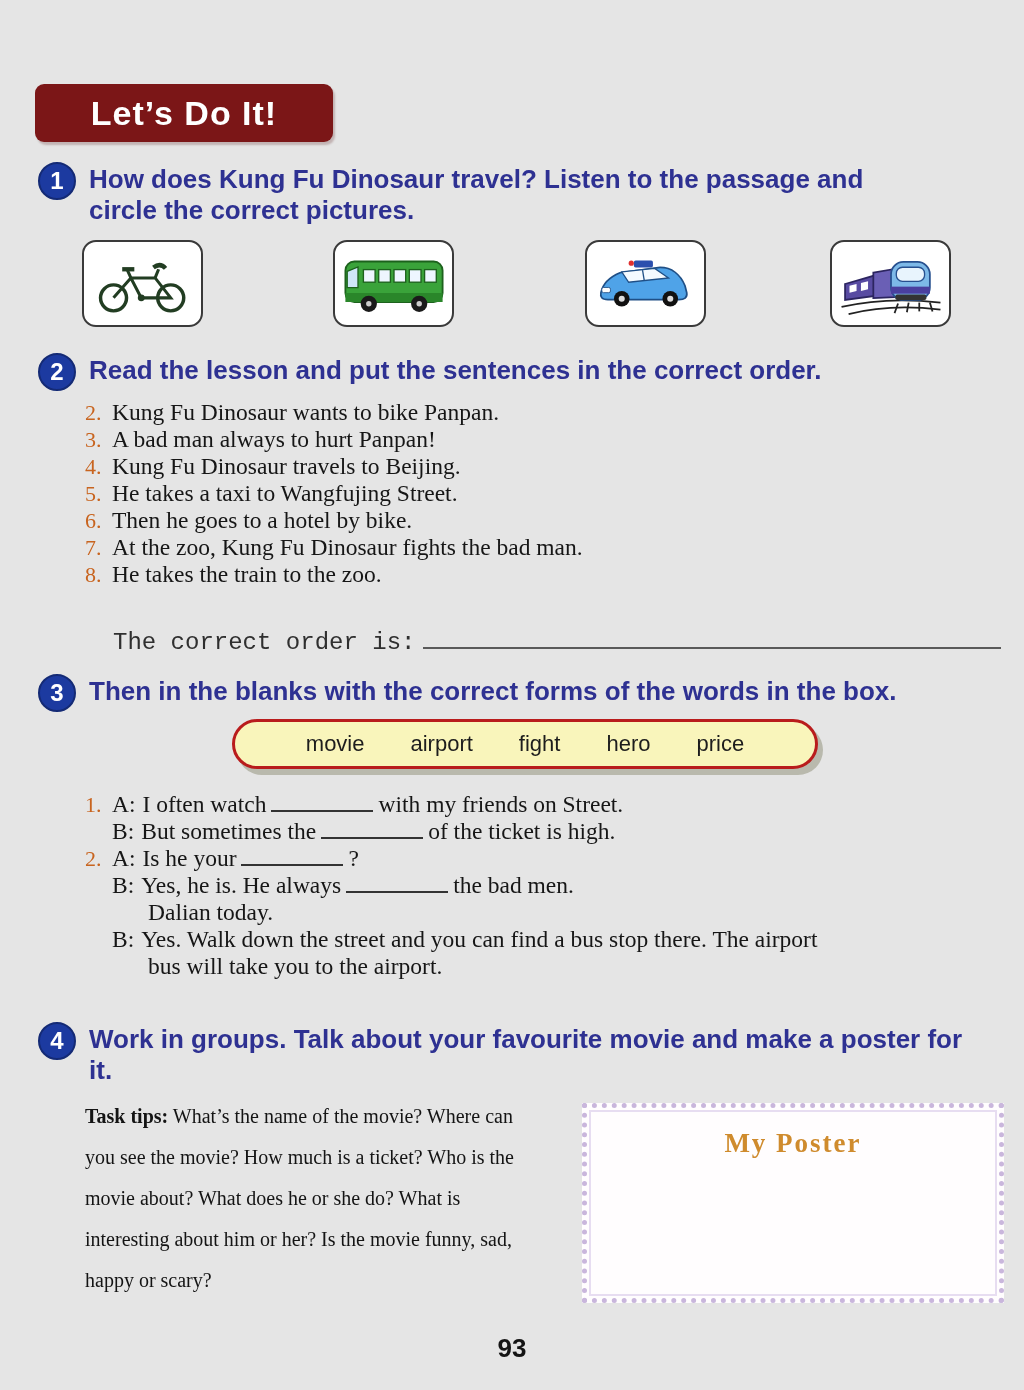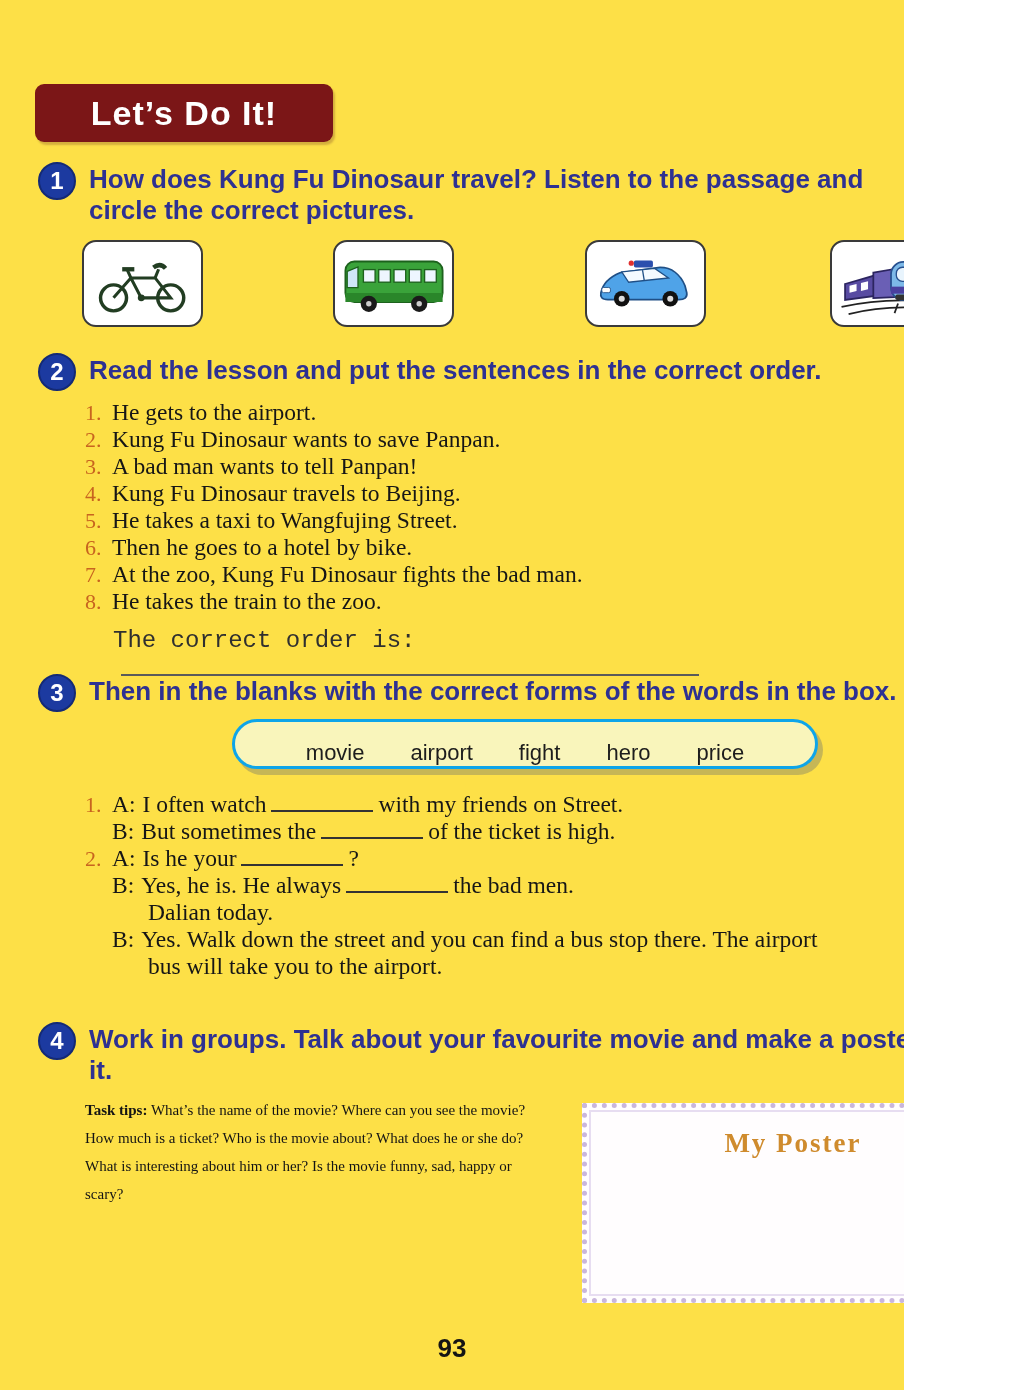--- a/index.html
+++ b/index.html
@@ -1,18 +1,18 @@
 <!DOCTYPE html>
 <html><head>
 <meta charset="utf-8">
 <style>
   * { margin:0; padding:0; box-sizing:border-box; }
   html,body { background:#ffffff; }
   .page {
-    position:relative; width:904px; height:1390px; background:#fde047;
+    position:relative; width:1024px; height:1390px; background:#e5e5e5;
     font-family:"Liberation Serif", serif; color:#141414; overflow:hidden;
   }
   
   .banner {
     position:absolute; left:35px; top:84px; width:298px; height:58px;
     background:#7b1617; border-radius:9px; color:#ffffff;
     font-family:"Liberation Sans", sans-serif; font-weight:bold; font-size:34px;
     display:flex; align-items:center; justify-content:center; letter-spacing:1px;
     box-shadow:2px 3px 2px rgba(90,30,30,0.25);
   }
@@ -44,37 +44,37 @@
     position:absolute; left:113px; top:627px;
     font-family:Liberation Mono, monospace; font-size:24px; color:#2f2f2f;
   }
   .answer-line {
     display:inline-block; width:578px; height:22px; margin-left:8px;
     border-bottom:2px solid #5a5a5a; vertical-align:baseline;
   }
   
   .word-box {
     position:absolute; left:232px; top:719px; width:586px; height:50px;
-    background:#f9f5bb; border:3px solid #0ea5e9; border-radius:25px;
-    display:flex; align-items:flex-end; justify-content:center; gap:46px;
+    background:#f9f5bb; border:3px solid #b91c1c; border-radius:25px;
+    display:flex; align-items:center; justify-content:center; gap:46px;
     font-family:"Liberation Sans", sans-serif; font-size:22px; color:#1d1d1d;
     box-shadow:5px 6px 0 rgba(130,130,105,0.45);
   }
   
   .d-line { white-space:nowrap; }
   .d-speaker { display:inline-block; margin-right:7px; }
   .blank {
     display:inline-block; width:102px; height:16px; margin:0 5px;
     border-bottom:2px solid #333; vertical-align:baseline;
   }
   .ml2 { padding-left:63px; }
   
   .task-tips {
     position:absolute; left:85px; top:1096px; width:452px;
-    font-size:15px; line-height:28px; color:#141414;
+    font-size:20px; line-height:41px; color:#141414;
   }
   .task-tips b { font-weight:bold; }
   .poster {
     position:absolute; left:582px; top:1103px; width:422px; height:200px;
     background:#fffdfe; border:5px dotted #c9b6dc; outline:2px solid #e7ddf1;
     outline-offset:-9px;
   }
   .poster-title {
     margin-top:20px; text-align:center; color:#cf8b2d;
     font-family:Liberation Serif, serif; font-weight:bold; font-size:27px; letter-spacing:2px;
@@ -171,23 +171,22 @@
       <rect x="65" y="52" width="35" height="6" rx="2" fill="#333"></rect>
     </svg>
   </div>
 
   <div class="act-head" style="left:38px; top:355px; width:940px;">
     <div class="num-circle">2</div>
     <div>Read the lesson and put the sentences in the correct order.</div>
   </div>
 
   <div class="list" style="left:85px; top:399px;">
-    <div><span class="l-num">1.</span><span>He gets to the airport.</span></div>
-    <div><span class="l-num">2.</span><span>Kung Fu Dinosaur wants to save Panpan.</span></div>
-    <div><span class="l-num">3.</span><span>A bad man wants to tell Panpan!</span></div>
+    <div><span class="l-num">2.</span><span>Kung Fu Dinosaur wants to bike Panpan.</span></div>
+    <div><span class="l-num">3.</span><span>A bad man always to hurt Panpan!</span></div>
     <div><span class="l-num">4.</span><span>Kung Fu Dinosaur travels to Beijing.</span></div>
     <div><span class="l-num">5.</span><span>He takes a taxi to Wangfujing Street.</span></div>
     <div><span class="l-num">6.</span><span>Then he goes to a hotel by bike.</span></div>
     <div><span class="l-num">7.</span><span>At the zoo, Kung Fu Dinosaur fights the bad man.</span></div>
     <div><span class="l-num">8.</span><span>He takes the train to the zoo.</span></div>
   </div>
 
   <div class="correct-order">
     <span>The correct order is:</span><span class="answer-line"></span>
   </div>

